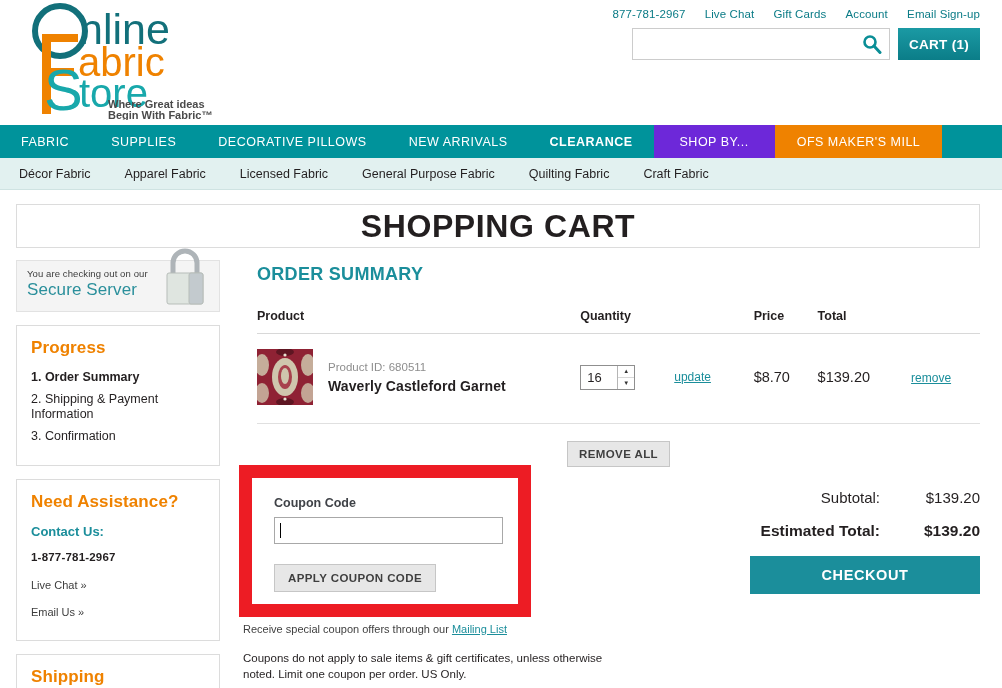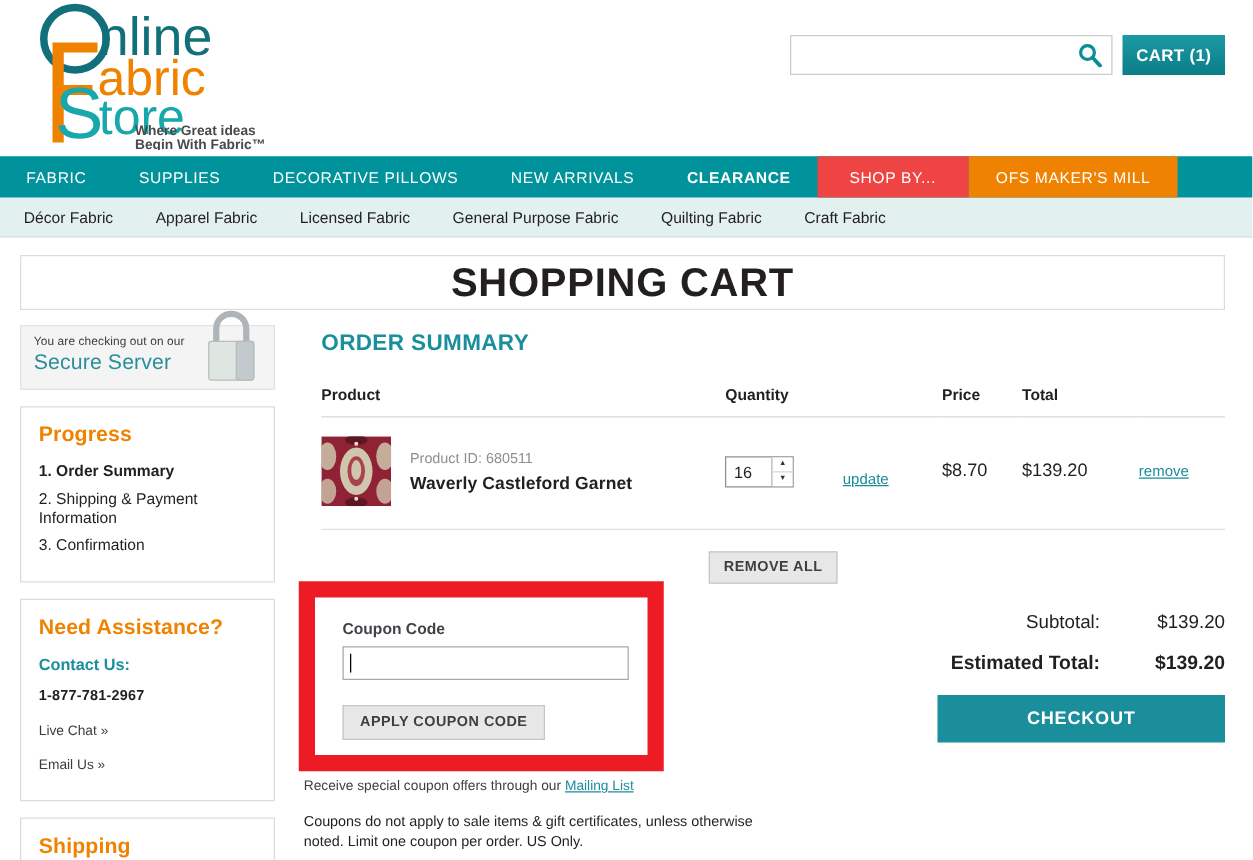--- a/index.html
+++ b/index.html
@@ -54,21 +54,21 @@
   .mainnav {
     height:33px; background:#00939b; display:flex; align-items:stretch;
     position:relative;
   }
   .mainnav .nav-item {
     display:flex; align-items:center; padding:0 21px;
     color:#ffffff; font-size:12.5px; letter-spacing:.5px;
     text-decoration:none; white-space:nowrap; cursor:pointer;
   }
   .mainnav .nav-item.bold { font-weight:bold; }
-  .mainnav .nav-item.shopby { background:#ef4444; padding:0 26px; }
+  .mainnav .nav-item.shopby { background:#6d28d9; padding:0 26px; }
   .mainnav .nav-item.mill  { background:#ef8200; padding:0 22px; font-weight:normal; }
 
   .subnav {
     height:32px; background:#e2f1f0; display:flex; align-items:center;
     border-bottom:1px solid #cfe3e2;
   }
   .subnav a {
     color:#231f20; font-size:12.5px; text-decoration:none;
     margin-left:17px; margin-right:17px; white-space:nowrap; cursor:pointer;
   }
@@ -221,20 +221,27 @@
 
       <text x="28" y="108" font-family="Liberation Sans, sans-serif" font-size="58" fill="#18a8ab">S</text>
 
       <text x="63" y="105" font-family="Liberation Sans, sans-serif" font-size="40" fill="#18a8ab">tore</text>
 
       <text x="92" y="106" font-family="Liberation Sans, sans-serif" font-size="11" font-weight="bold" fill="#4a4a4a">Where Great ideas</text>
       <text x="92" y="117" font-family="Liberation Sans, sans-serif" font-size="11" font-weight="bold" fill="#4a4a4a">Begin With Fabric™</text>
     </svg>
   </div>
 
+  <div class="util-links">
+    <a>877-781-2967</a>
+    <a>Live Chat</a>
+    <a>Gift Cards</a>
+    <a>Account</a>
+    <a>Email Sign-up</a>
+  </div>
 
   <div class="search-wrap">
     <div class="search-box">
       <input type="text" placeholder="" style="">
       <span class="search-icon">
         <svg width="20" height="20" viewBox="0 0 20 20">
           <circle cx="8" cy="8" r="5.5" fill="none" stroke="#0a8e96" stroke-width="2.6"></circle>
           <line x1="12" y1="12" x2="18" y2="18.5" stroke="#0a8e96" stroke-width="3" stroke-linecap="round"></line>
         </svg>
       </span>
@@ -336,21 +343,21 @@
                   <circle cx="28" cy="50" r="1.6" fill="#e8e2d2"></circle>
                 </svg>
               </div>
               <div class="prod-text">
                 <div class="prod-id">Product ID: 680511</div>
                 <div class="prod-name">Waverly Castleford Garnet</div>
               </div>
             </div>
           </td>
           <td>
-            <div style="display:flex; align-items:flex-end;">
+            <div style="display:flex; align-items:center;">
               <div class="qty-input">
                 <span class="val">16</span>
                 <span class="qty-spin">
                   <div>▲</div>
                   <div>▼</div>
                 </span>
               </div>
               <span class="link-small" style="margin-left:39px;">update</span>
             </div>
           </td>

